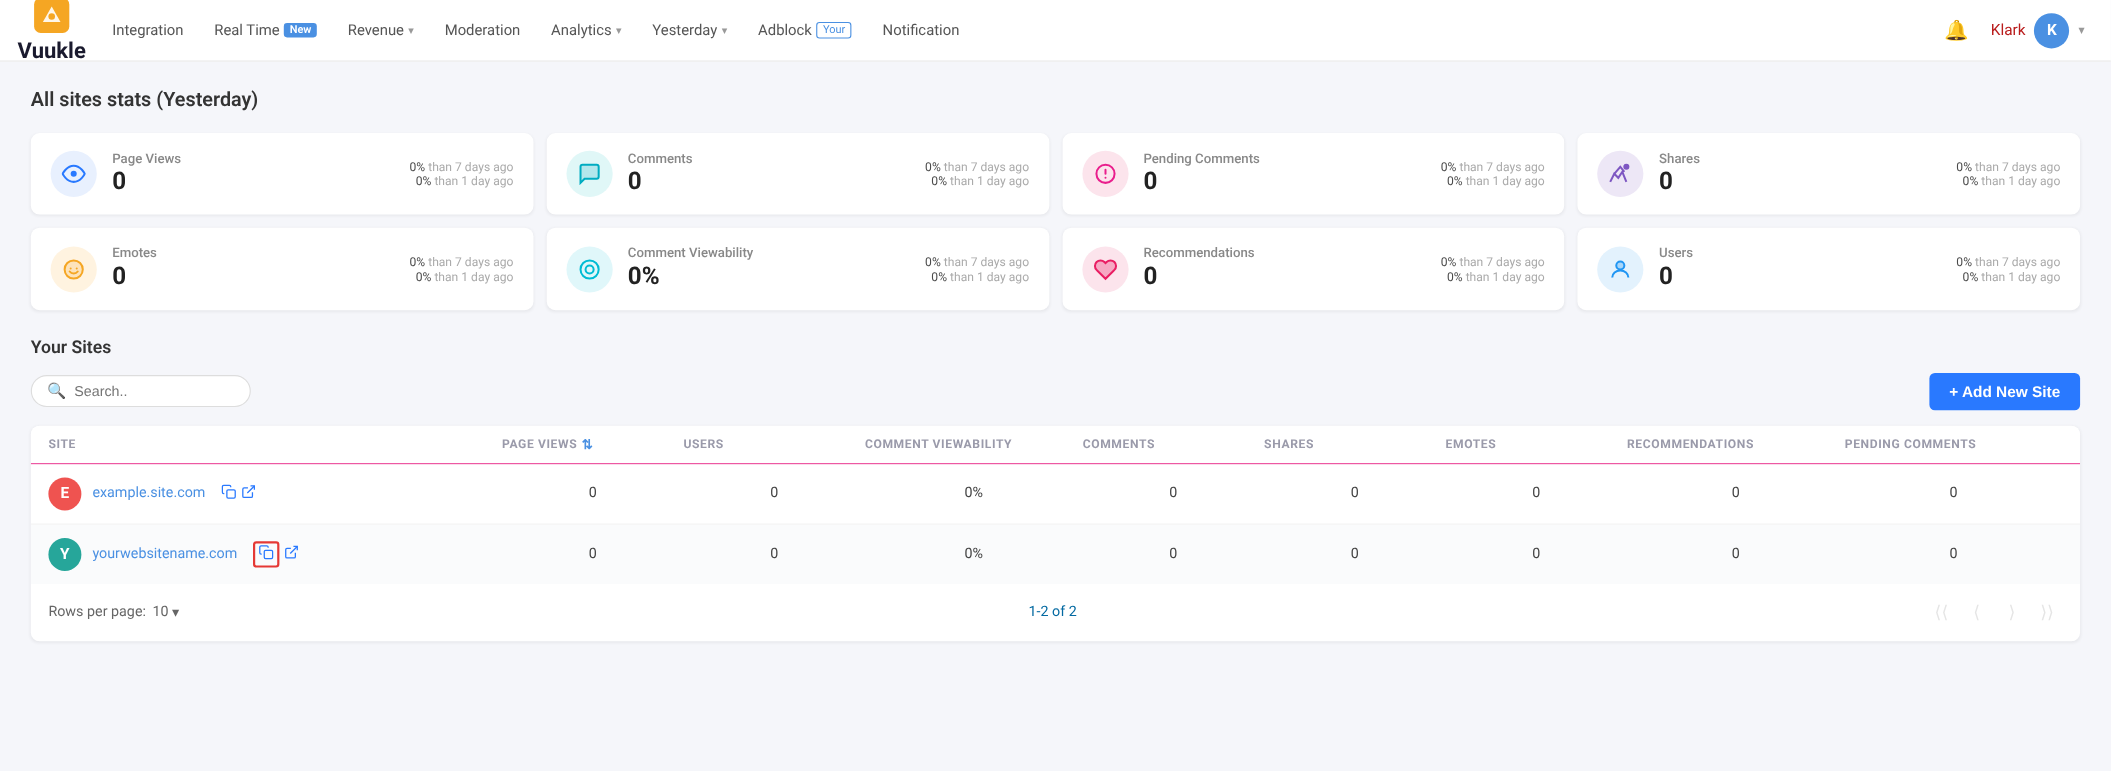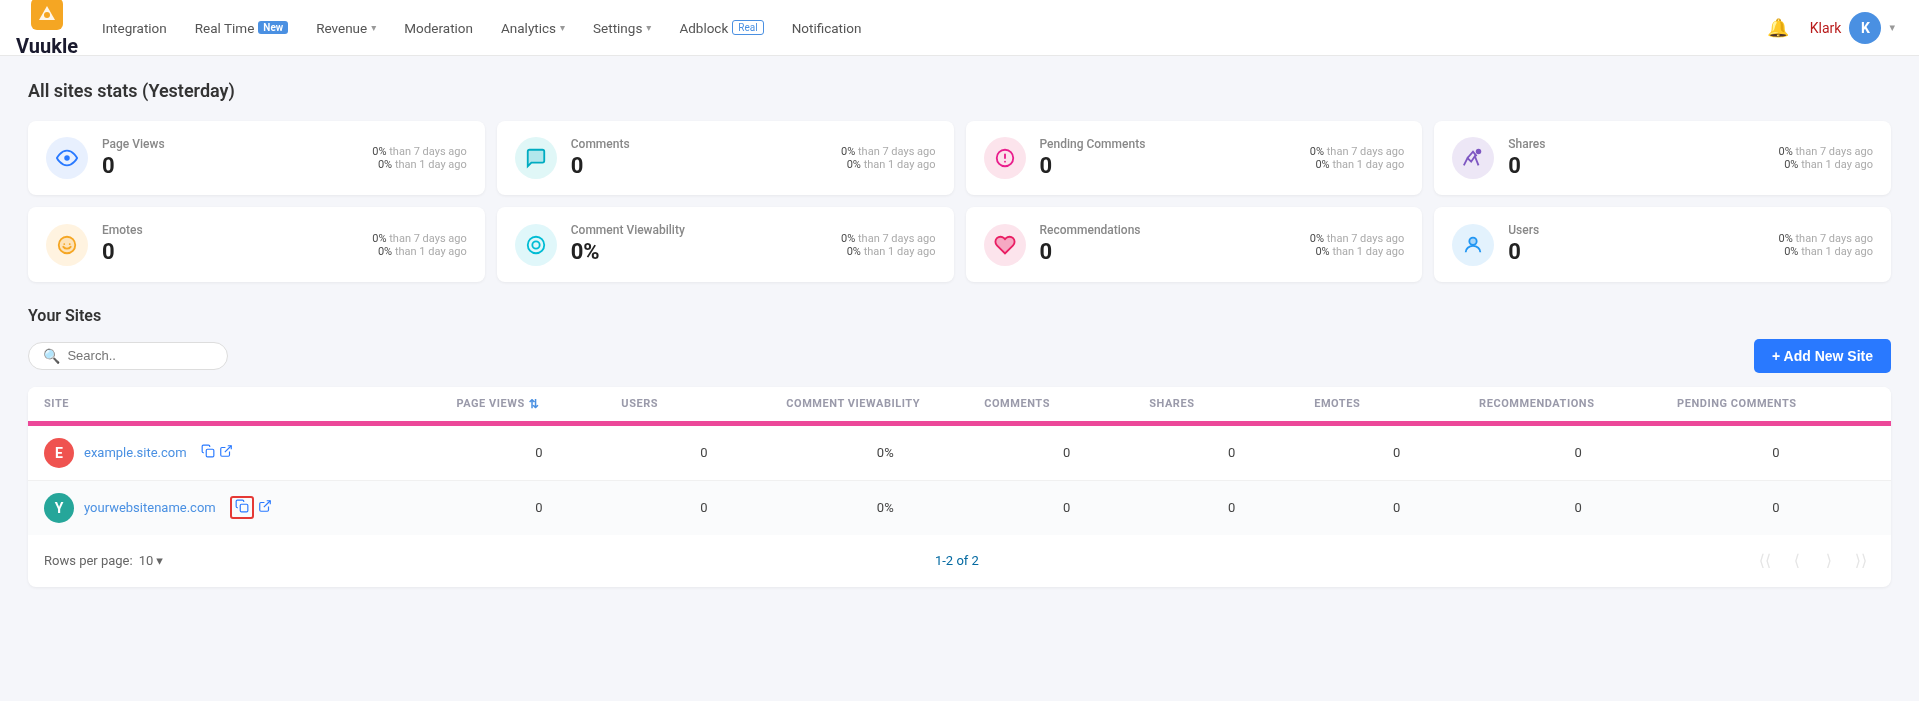--- a/index.html
+++ b/index.html
@@ -199,21 +199,21 @@
     .sites-table {
       background: #fff;
       border-radius: 8px;
       box-shadow: 0 1px 3px rgba(0,0,0,0.06);
       overflow: hidden;
     }
     .table-header {
       display: grid;
       grid-template-columns: 2.5fr 1fr 1fr 1.2fr 1fr 1fr 1fr 1.2fr 1.2fr;
       padding: 10px 16px;
-      border-bottom: 5px solid #ec4899;
+      border-bottom: 1px solid #ec4899;
       background: #fff;
     }
     .th {
       font-size: 11px;
       font-weight: 700;
       color: #9a9aaa;
       text-transform: uppercase;
       letter-spacing: 0.05em;
       display: flex;
       align-items: center;
@@ -332,26 +332,26 @@
     <span class="nav-chevron">▾</span>
   </div>
   <div class="nav-item">
     <span>Moderation</span>
   </div>
   <div class="nav-item">
     <span>Analytics</span>
     <span class="nav-chevron">▾</span>
   </div>
   <div class="nav-item">
-    <span>Settings</span>
+    <span>Yesterday</span>
     <span class="nav-chevron">▾</span>
   </div>
   <div class="nav-item">
     <span>Adblock</span>
-    <span class="nav-badge-beta">Real</span>
+    <span class="nav-badge-beta">Your</span>
   </div>
   <div class="nav-item">
     <span>Notification</span>
   </div>
 
   <div class="nav-spacer"></div>
 
   <div class="nav-right">
     <span class="bell-icon">🔔</span>
     <div class="user-chip">

